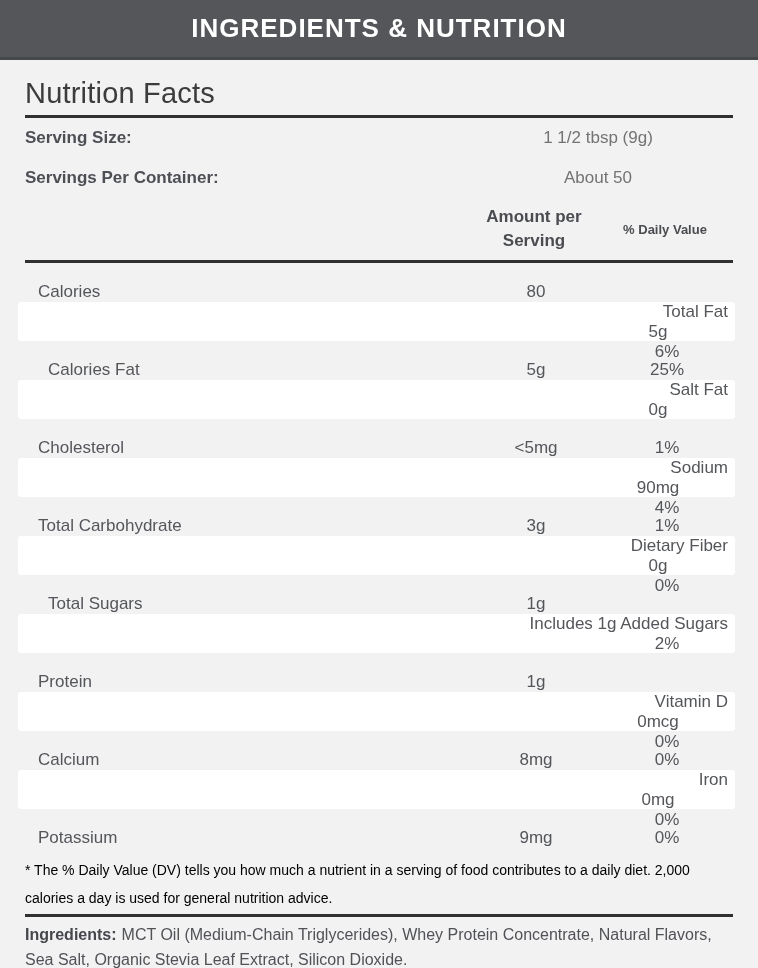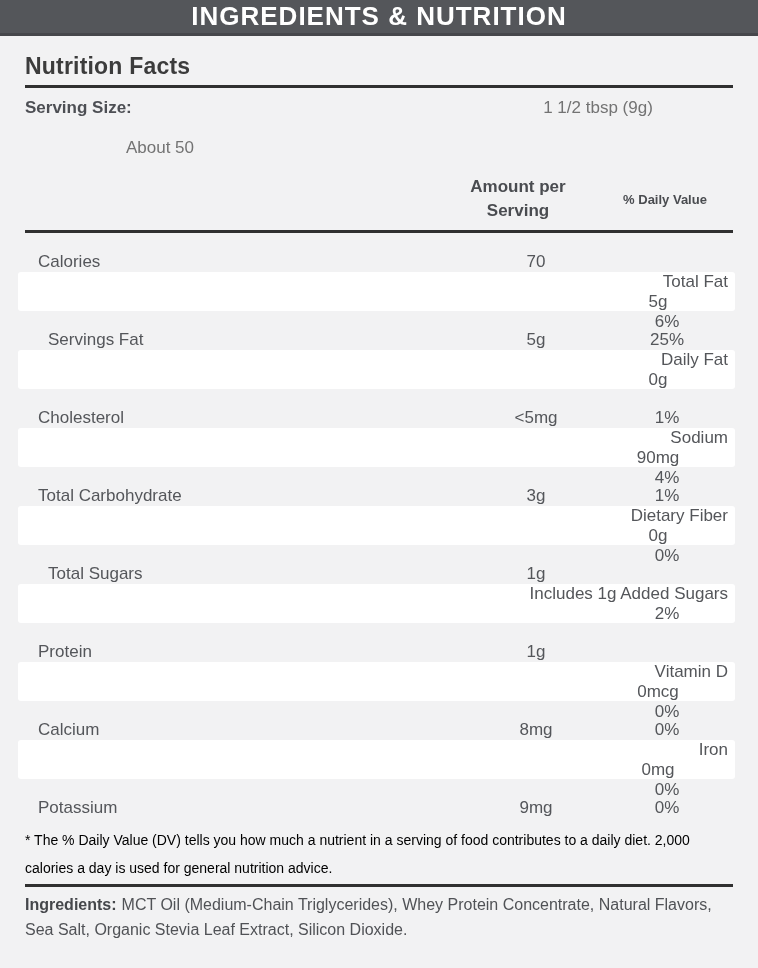--- a/index.html
+++ b/index.html
@@ -7,37 +7,37 @@
     --title-text:#3c3c3c; --rule:#303030; --body-text:#54565a; --row-white:#ffffff;
   }
   *{box-sizing:border-box;}
   html,body{margin:0;padding:0;}
   body{
     width:758px;height:968px;background:var(--page-bg);
     font-family:"Liberation Sans",sans-serif;color:var(--body-text);
     overflow:hidden;
   }
   .section-header{
-    height:36px;background:var(--bar-bg);border-bottom:3px solid var(--bar-border);
+    height:60px;background:var(--bar-bg);border-bottom:3px solid var(--bar-border);
     display:flex;align-items:center;justify-content:center;cursor:pointer;
   }
   .section-header .bar-title{
     color:var(--bar-text);font-size:26px;font-weight:700;letter-spacing:1px;
   }
   .panel{padding:0 25px;}
   .panel-title{
-    margin:17px 0 5px 0;font-size:23px;font-weight:700;color:var(--title-text);
+    margin:17px 0 5px 0;font-size:29px;font-weight:400;color:var(--title-text);
     letter-spacing:.2px;
   }
   .rule{height:3px;background:var(--rule);}
   .serving-row{display:flex;align-items:center;height:40px;font-size:17px;}
   .serving-row:first-of-type{margin-top:5px;}
   .serving-label{flex:1;font-weight:700;color:#4d4f54;}
   .serving-value{width:270px;text-align:center;color:#737373;}
-  .col-head-row{display:flex;align-items:center;height:62px;padding-right:7px;gap:16px;}
+  .col-head-row{display:flex;align-items:center;height:62px;padding-right:7px;}
   .col-head-spacer{flex:1;}
   .col-head-amount{width:140px;display:flex;justify-content:center;}
   .col-head-amount span{
     display:inline-block;width:112px;text-align:center;font-weight:700;
     font-size:17px;line-height:24px;color:#4a4c50;
   }
   .col-head-daily{width:122px;text-align:center;font-weight:700;font-size:13px;color:#4a4c50;}
   .nutrient-rows{margin-left:-7px;margin-right:-2px;}
   .nrow{
     display:flex;align-items:flex-end;height:39px;padding-right:7px;
@@ -67,51 +67,52 @@
 <div class="panel">
 
   <div class="panel-title">Nutrition Facts</div>
   <div class="rule"></div>
 
   <div class="serving-row">
     <span class="serving-label">Serving Size:</span>
     <span class="serving-value">1 1/2 tbsp (9g)</span>
   </div>
   <div class="serving-row">
+    <span class="serving-label">Servings Per Container:</span>
     <span class="serving-value">About 50</span>
   </div>
 
   <div class="col-head-row">
     <span class="col-head-spacer"></span>
     <span class="col-head-amount">
       <span>Amount per Serving</span>
     </span>
     <span class="col-head-daily">% Daily Value</span>
   </div>
 
   <div class="rule"></div>
 
   <div class="nutrient-rows">
       <div class="nrow">
     <span class="label i0">Calories</span>
-    <span class="amount">70</span>
+    <span class="amount">80</span>
     <span class="daily"></span>
   </div>
       <div class="nrow white">
     <span class="label i0">Total Fat</span>
     <span class="amount">5g</span>
     <span class="daily">6%</span>
   </div>
       <div class="nrow">
-    <span class="label i1">Servings Fat</span>
+    <span class="label i1">Calories Fat</span>
     <span class="amount">5g</span>
     <span class="daily">25%</span>
   </div>
       <div class="nrow white">
-    <span class="label i1">Daily Fat</span>
+    <span class="label i1">Salt Fat</span>
     <span class="amount">0g</span>
     <span class="daily"></span>
   </div>
       <div class="nrow">
     <span class="label i0">Cholesterol</span>
     <span class="amount">&lt;5mg</span>
     <span class="daily">1%</span>
   </div>
       <div class="nrow white">
     <span class="label i0">Sodium</span>

